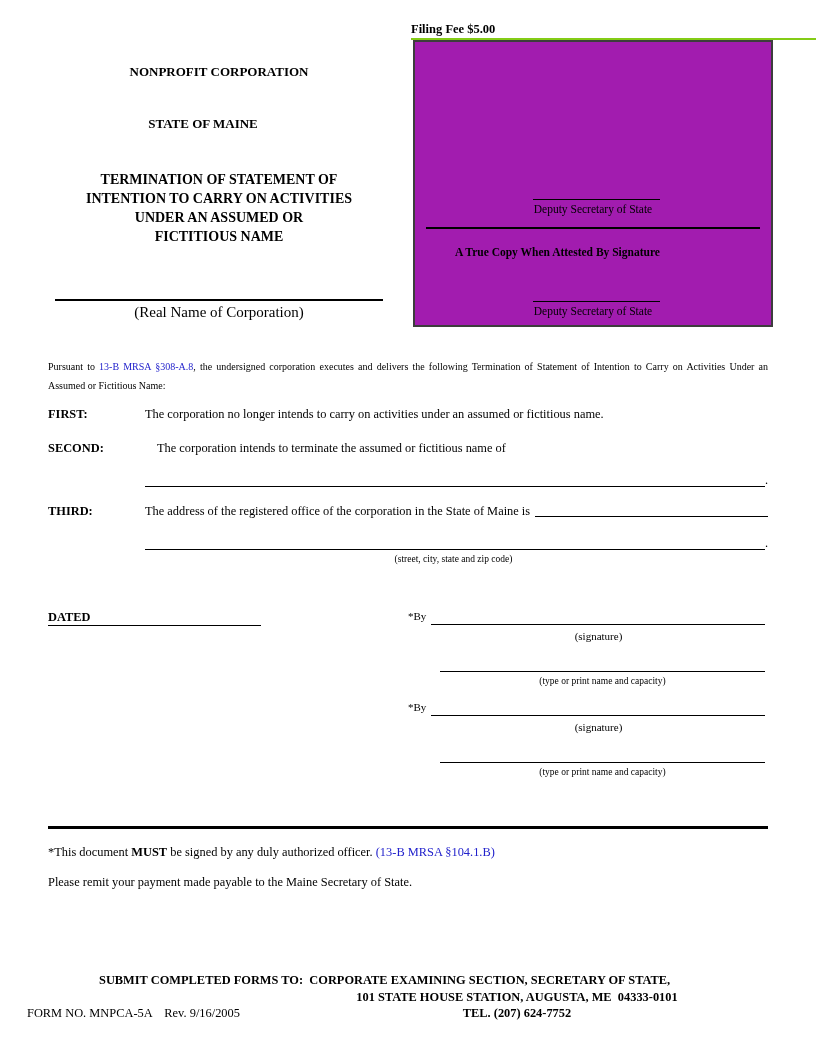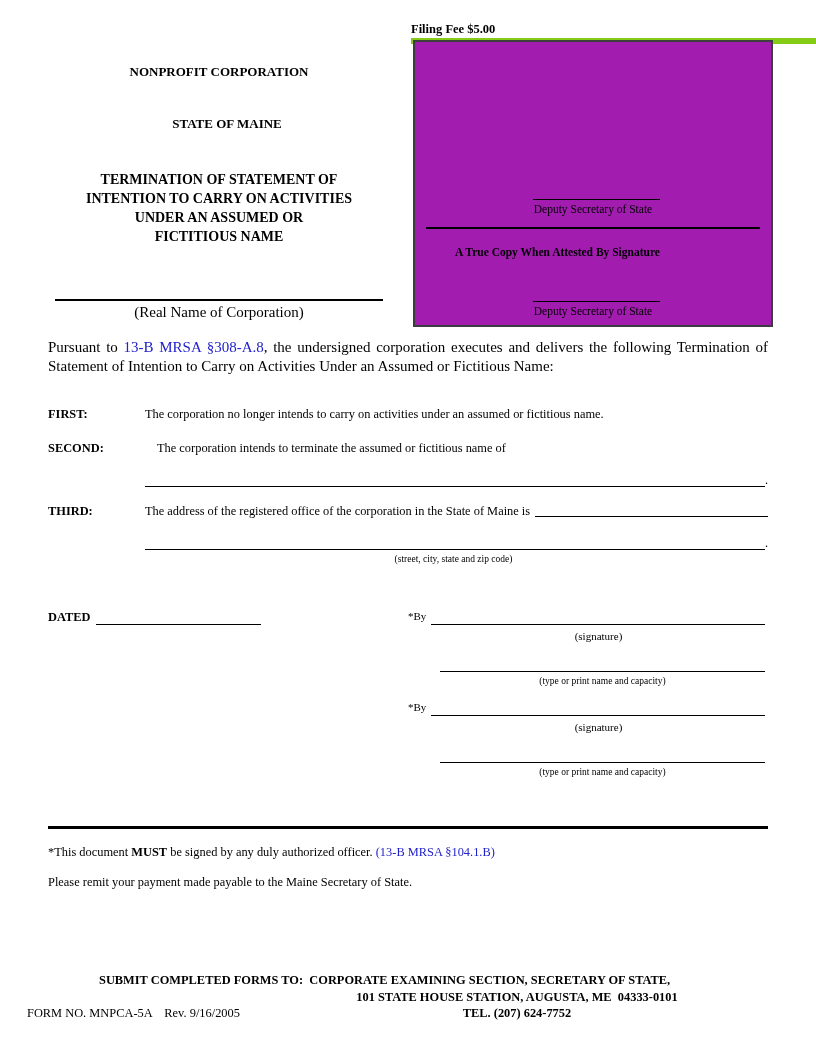--- a/index.html
+++ b/index.html
@@ -12,26 +12,26 @@
     font-family: "Liberation Serif", serif;
     color: #000000;
     overflow: hidden;
   }
   .bold { font-weight: bold; }
 
   
   .filing-fee {
     position: absolute; left: 411px; top: 22px; width: 405px;
     font-weight: bold; font-size: 12.5px; line-height: 15px;
-    border-bottom: 6px solid #84cc16; padding-bottom: 1px;
+    border-bottom: 2px solid #84cc16; padding-bottom: 1px;
   }
 
   
   .org-type   { position: absolute; left: 48px; top: 64px;  width: 342px; text-align: center; font-weight: bold; font-size: 13px; }
-  .state-head { position: absolute; left: 56px; top: 116px; width: 342px; text-align: center; font-weight: bold; font-size: 13px; }
+  .state-head { position: absolute; left: 32px; top: 116px; width: 342px; text-align: center; font-weight: bold; font-size: 13px; }
   .form-title {
     position: absolute; left: 48px; top: 170px; width: 342px;
     text-align: center; font-weight: bold; font-size: 14px; line-height: 19px;
     white-space: pre-line;
   }
   .real-name-line    { position: absolute; left: 55px; top: 299px; width: 328px; border-top: 2px solid #000; }
   .real-name-caption { position: absolute; left: 48px; top: 304px; width: 342px; text-align: center; font-size: 15px; }
 
   
   .attest-box {
@@ -42,42 +42,42 @@
   .sig-line-1 { top: 157px; }
   .sig-line-2 { top: 259px; }
   .deputy-label { position: absolute; left: 0; width: 100%; text-align: center; font-size: 11.5px; }
   .deputy-1 { top: 161px; }
   .deputy-2 { top: 263px; }
   .attest-separator { position: absolute; left: 11px; right: 11px; top: 185px; border-top: 2px solid #000; }
   .true-copy { position: absolute; left: 0; top: 204px; width: 100%; font-weight: bold; font-size: 11.5px; padding-left: 40px; }
 
   
   .intro {
-    position: absolute; left: 48px; top: 338px; width: 720px;
-    font-size: 15px; line-height: 18.5px; text-align: justify;
+    position: absolute; left: 48px; top: 358px; width: 720px;
+    font-size: 10px; line-height: 18.5px; text-align: justify;
   }
   a.statute { color: #2222cc; text-decoration: none; cursor: pointer; }
 
   .item { position: absolute; left: 48px; width: 720px; font-size: 12.4px; line-height: 16px; display: flex; }
   .item-first  { top: 406px; }
   .item-second { top: 440px; gap: 12px; }
   .item-third  { top: 503px; }
   .item-label  { flex: none; width: 97px; font-weight: bold; }
   .item-text   { flex: none; white-space: nowrap; }
   .fill-rule   { flex: 1 1 auto; border-bottom: 1px solid #000; margin: 0 0 2px 5px; }
 
   .blank-row { position: absolute; left: 145px; width: 623px; height: 16px; display: flex; align-items: flex-end; font-size: 12.4px; }
   .blank-second { top: 471px; }
   .blank-third  { top: 534px; }
   .blank-row .rule { flex: 1 1 auto; border-bottom: 1px solid #000; height: 15px; }
   .blank-row .period { flex: none; line-height: 14px; }
 
   .street-caption { position: absolute; left: 145px; top: 554px; width: 617px; text-align: center; font-size: 9.5px; }
 
-  .dated-row { position: absolute; left: 48px; top: 610px; width: 213px; height: 16px; display: flex; font-size: 12.4px; }
+  .dated-row { position: absolute; left: 48px; top: 610px; width: 213px; height: 16px; display: flex; font-size: 12.4px; flex-direction: column; }
   .dated-row .label { flex: none; font-weight: bold; margin-right: 6px; }
   .dated-row .rule  { flex: 1 1 auto; border-bottom: 1px solid #000; margin-bottom: 1px; }
 
   .by-row { position: absolute; left: 408px; width: 357px; height: 16px; display: flex; font-size: 11px; }
   .by-row-1 { top: 610px; }
   .by-row-2 { top: 701px; }
   .by-row .label { flex: none; margin-right: 5px; }
   .by-row .rule  { flex: 1 1 auto; border-bottom: 1px solid #000; margin-bottom: 1px; }
 
   .sig-caption  { position: absolute; left: 432px; width: 333px; text-align: center; font-size: 11px; }

